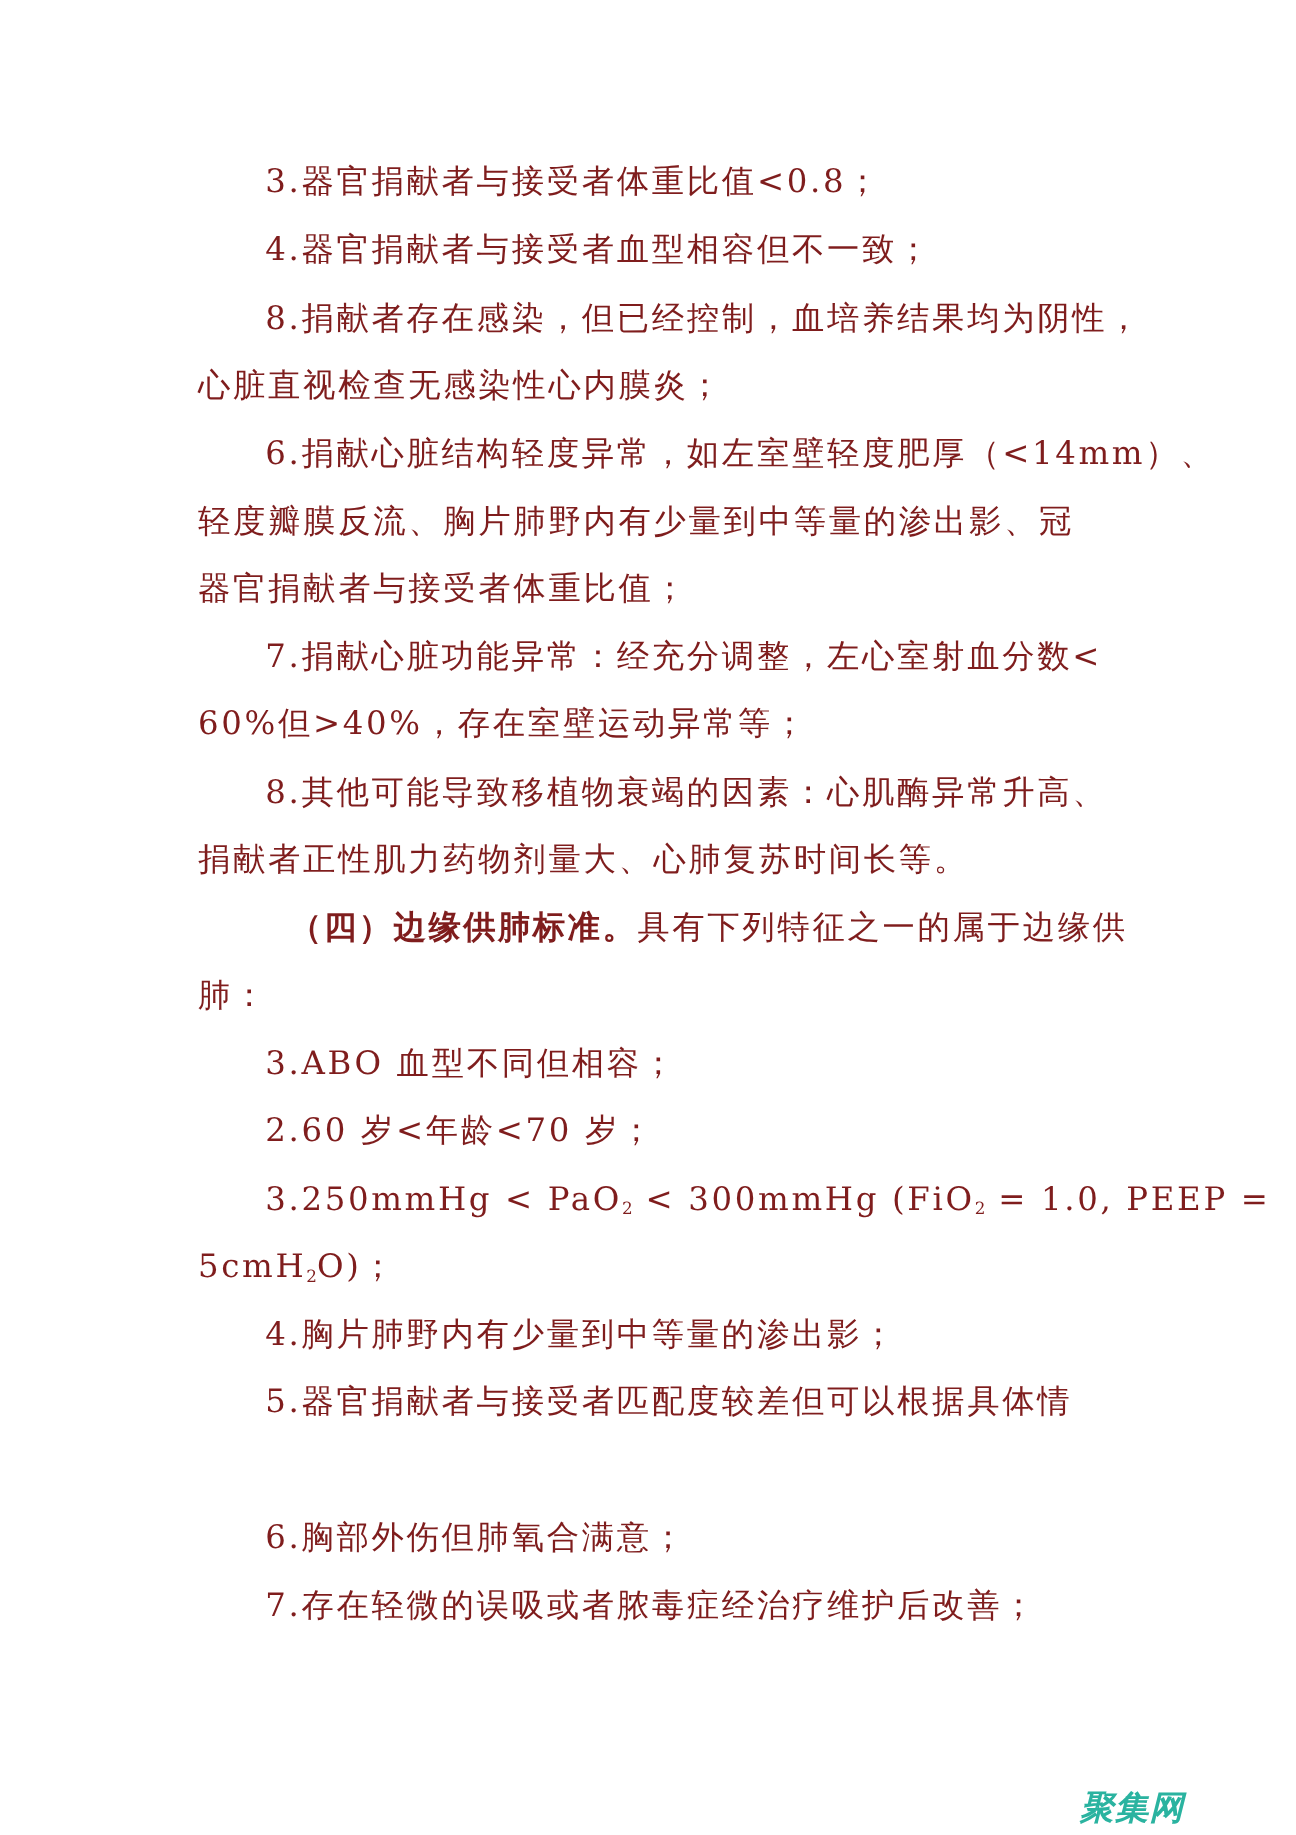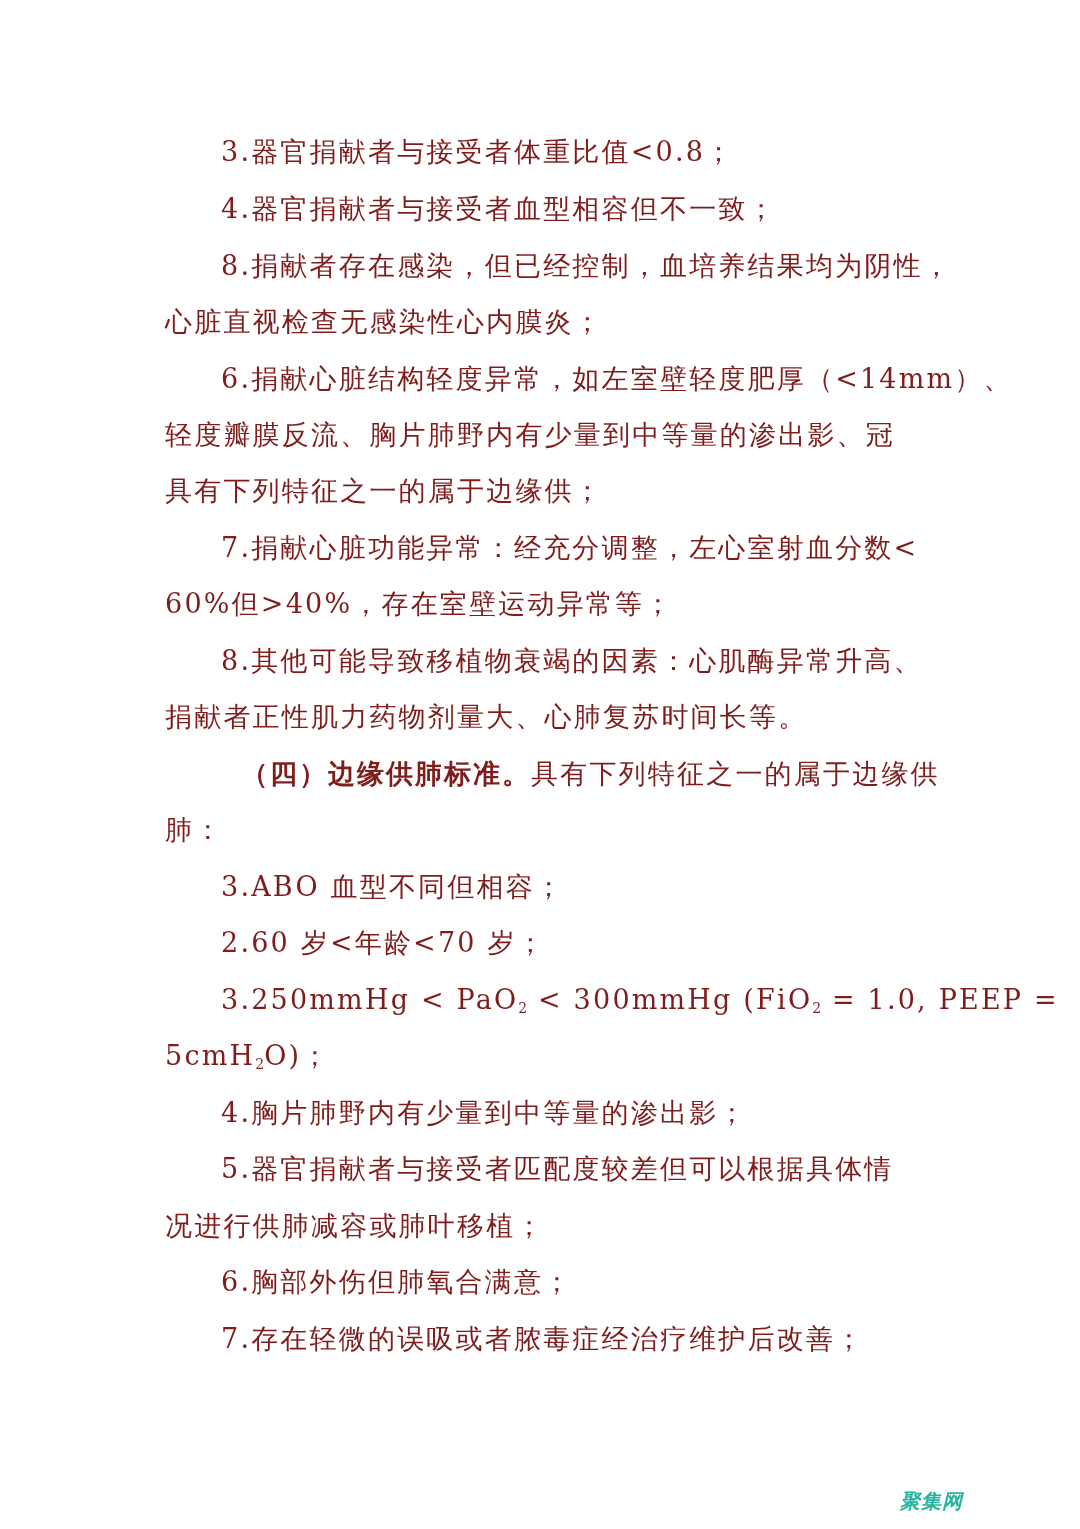--- a/index.html
+++ b/index.html
@@ -42,37 +42,37 @@
       vertical-align: -4px;
       letter-spacing: 0;
     }
     .watermark {
       position: absolute;
       left: 900px;
       top: 1488px;
       font-family: "DejaVu Sans", "Liberation Sans", sans-serif;
       font-weight: bold;
       font-style: italic;
-      font-size: 20px;
+      font-size: 28px;
       color: #2ab3a0;
       letter-spacing: 1px;
     }
   </style>
 </head>
 <body>
 
 <div class="page">
 
   <div class="line indent" style="top:135px">3.器官捐献者与接受者体重比值&lt;0.8；</div>
   <div class="line indent" style="top:192px">4.器官捐献者与接受者血型相容但不一致；</div>
   <div class="line indent" style="top:249px">8.捐献者存在感染，但已经控制，血培养结果均为阴性，</div>
   <div class="line" style="top:305px">心脏直视检查无感染性心内膜炎；</div>
   <div class="line indent" style="top:362px">6.捐献心脏结构轻度异常，如左室壁轻度肥厚（&lt;14mm）、</div>
   <div class="line" style="top:418px">轻度瓣膜反流、胸片肺野内有少量到中等量的渗出影、冠</div>
-  <div class="line" style="top:474px">具有下列特征之一的属于边缘供；</div>
+  <div class="line" style="top:474px">器官捐献者与接受者体重比值；</div>
   <div class="line indent" style="top:531px">7.捐献心脏功能异常：经充分调整，左心室射血分数&lt;</div>
   <div class="line" style="top:587px">60%但&gt;40%，存在室壁运动异常等；</div>
   <div class="line indent" style="top:644px">8.其他可能导致移植物衰竭的因素：心肌酶异常升高、</div>
   <div class="line" style="top:700px">捐献者正性肌力药物剂量大、心肺复苏时间长等。</div>
 
   <div class="line" style="top:757px; left:205px">
     <span class="heading-bold">（四）边缘供肺标准。</span><span>具有下列特征之一的属于边缘供</span>
   </div>
   <div class="line" style="top:813px">肺：</div>
 
@@ -81,18 +81,17 @@
 
   <div class="line indent" style="top:983px">
     <span>3.250mmHg &lt; PaO</span><span class="sub">2</span><span> &lt; 300mmHg  (FiO</span><span class="sub">2</span><span> = 1.0,  PEEP =</span>
   </div>
   <div class="line" style="top:1039px">
     <span>5cmH</span><span class="sub">2</span><span>O)；</span>
   </div>
 
   <div class="line indent" style="top:1096px">4.胸片肺野内有少量到中等量的渗出影；</div>
   <div class="line indent" style="top:1152px">5.器官捐献者与接受者匹配度较差但可以根据具体情</div>
-  <div class="line" style="top:1209px">况进行供肺减容或肺叶移植；</div>
   <div class="line indent" style="top:1265px">6.胸部外伤但肺氧合满意；</div>
   <div class="line indent" style="top:1322px">7.存在轻微的误吸或者脓毒症经治疗维护后改善；</div>
 
   <div class="watermark">聚集网</div>
 </div>
 
 </body></html>

